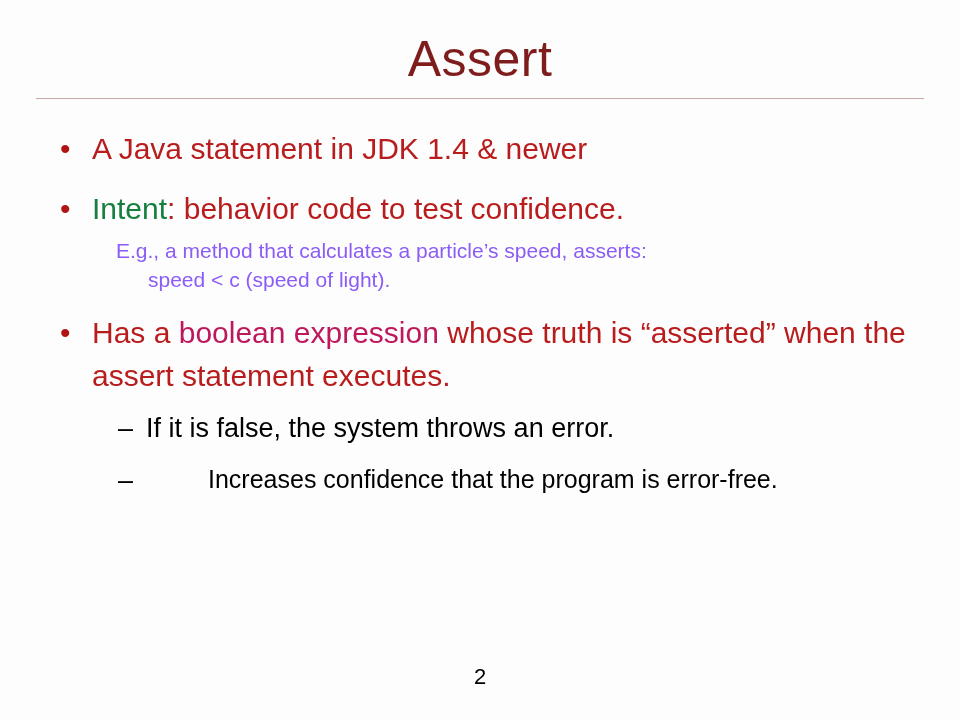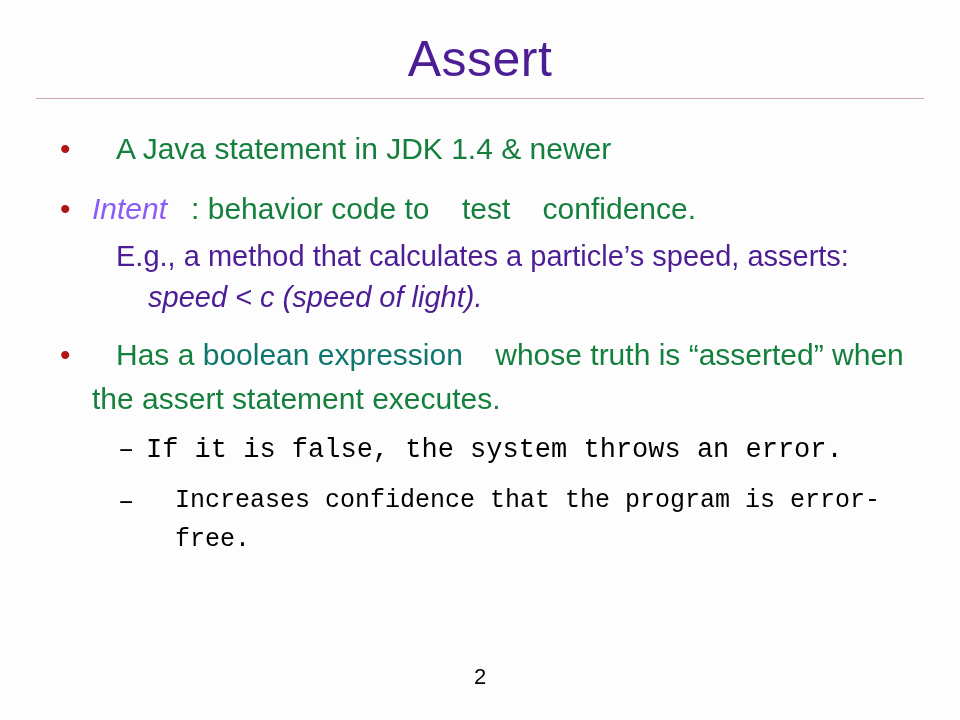--- a/index.html
+++ b/index.html
@@ -14,21 +14,21 @@
   .slide {
     box-sizing: border-box;
     width: 960px;
     height: 720px;
     padding: 24px 36px 16px 36px;
     position: relative;
   }
   .title {
     text-align: center;
     font-size: 50px;
-    color: #4c1d95;
+    color: #7f1d1d;
     font-weight: 400;
     margin: 6px 0 10px 0;
     letter-spacing: .5px;
   }
   .rule {
     border: none;
     border-top: 1px solid #c9a7a7;
     margin: 4px 0 28px 0;
   }
   ul.top {
@@ -45,60 +45,58 @@
   }
   ul.top > li::before {
     content: "•";
     position: absolute;
     left: 0;
     top: 0;
     color: #b01515;
     font-size: 30px;
     line-height: 1.45;
   }
-  .blue   { color: #15803d; margin-left: 24px; }
-  .green  { color: #8b5cf6; font-style: italic; }
-  .maroon { color: #0f766e; }
+  .blue   { color: #b91c1c; }
+  .green  { color: #15803d; }
+  .maroon { color: #be185d; }
   .italic { }
 
   .sub-plain {
-    font-size: 29px;
-    color: #4c1d95;
+    font-size: 21px;
+    color: #8b5cf6;
     margin: 6px 0 0 24px;
     line-height: 1.4;
   }
   .sub-plain .indent2 {
     display: block;
     padding-left: 32px;
-    font-style: italic;
   }
 
   ul.dash {
     list-style: none;
     margin: 10px 0 0 26px;
     padding: 0;
     font-size: 27px;
     color: #000;
     line-height: 1.55;
-    font-family: Liberation Mono, monospace;
   }
   ul.dash > li {
     position: relative;
     padding-left: 28px;
     margin-bottom: 10px;
   }
   ul.dash > li::before {
     content: "–";
     position: absolute;
     left: 0;
     top: 0;
   }
   .subsub {
     font-size: 25px;
-    margin: 8px 0 0 29px;
+    margin: 8px 0 0 62px;
     color: #000;
   }
   .page-num {
     position: absolute;
     bottom: 30px;
     left: 0;
     right: 0;
     text-align: center;
     font-size: 22px;
     color: #000;

